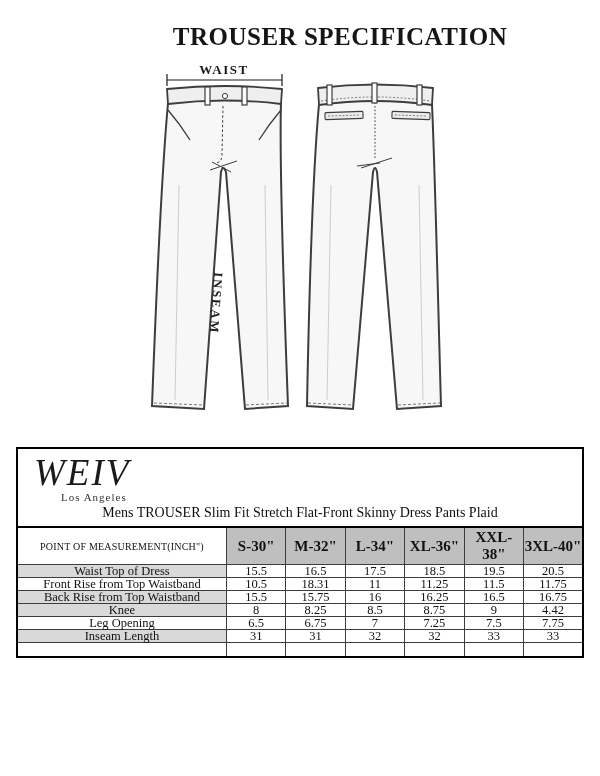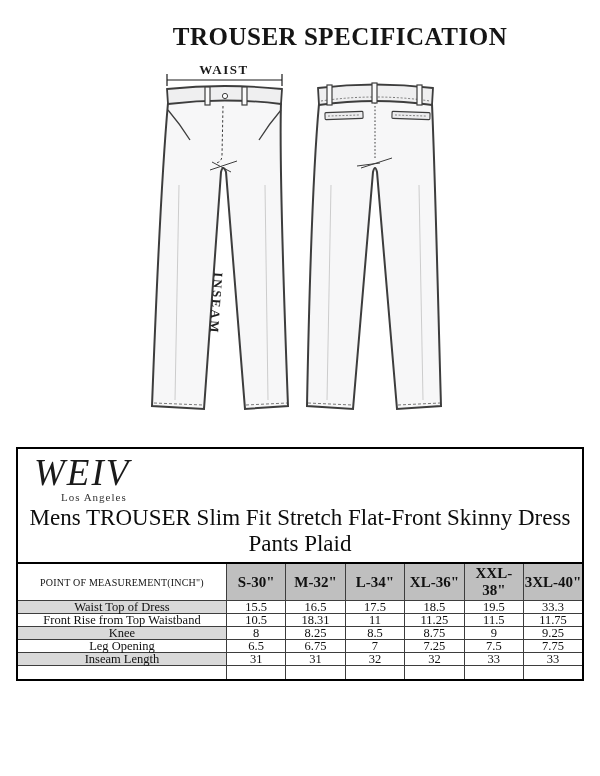--- a/index.html
+++ b/index.html
@@ -14,21 +14,21 @@
   #diagram { position:absolute; left:0; top:52px; }
 
   .spec-wrap { position:absolute; left:16px; top:447px; width:568px; }
   table.spec { width:100%; border-collapse:collapse; border:2.5px solid #000; background:#fff; }
 
   .logo-row td { border:none; padding:5px 0 0 16px; }
   .brand { font-size:37px; letter-spacing:2px; line-height:1.05; color:#1a1a1a;font-style:italic; }
   .brand-city { font-size:11px; letter-spacing:1px; color:#333; margin:-2px 0 1px 27px; }
 
   .product-row td { border:none; border-bottom:2.5px solid #000; text-align:center;
-    font-size:23px; padding:1px 0 5px; color:#0d0d0d; }
+    font-size:14px; padding:1px 0 5px; color:#0d0d0d; }
 
   th, td.cell { border:1px solid #3d3d3d; }
 
   .meas-th { background:#fff; font-weight:normal; font-size:10px; letter-spacing:.2px;
     height:38px; text-align:center; width:37%; }
   .size-th { background:var(--size-header-bg,#bfbfbf); font-size:15px; font-weight:bold;
     width:10.5%; text-align:center; }
 
   tr.data-row td.cell { height:13px; line-height:12px; font-size:12.5px; text-align:center;
     padding:0; white-space:nowrap; }
@@ -120,39 +120,48 @@
           <th class="size-th">3XL-40"</th>
         </tr>
 
     <tr class="data-row">
           <td class="cell shaded">Waist Top of Dress</td>
           <td class="cell">15.5</td>
           <td class="cell">16.5</td>
           <td class="cell">17.5</td>
           <td class="cell">18.5</td>
           <td class="cell">19.5</td>
-          <td class="cell">33.3</td>
+          <td class="cell">20.5</td>
         </tr>
         <tr class="data-row">
           <td class="cell">Front Rise from Top Waistband</td>
           <td class="cell">10.5</td>
           <td class="cell">18.31</td>
           <td class="cell">11</td>
           <td class="cell">11.25</td>
           <td class="cell">11.5</td>
           <td class="cell">11.75</td>
         </tr>
         <tr class="data-row">
+          <td class="cell shaded">Back Rise from Top Waistband</td>
+          <td class="cell">15.5</td>
+          <td class="cell">15.75</td>
+          <td class="cell">16</td>
+          <td class="cell">16.25</td>
+          <td class="cell">16.5</td>
+          <td class="cell">16.75</td>
+        </tr>
+        <tr class="data-row">
           <td class="cell shaded">Knee</td>
           <td class="cell">8</td>
           <td class="cell">8.25</td>
           <td class="cell">8.5</td>
           <td class="cell">8.75</td>
           <td class="cell">9</td>
-          <td class="cell">9.25</td>
+          <td class="cell">4.42</td>
         </tr>
         <tr class="data-row">
           <td class="cell">Leg Opening</td>
           <td class="cell">6.5</td>
           <td class="cell">6.75</td>
           <td class="cell">7</td>
           <td class="cell">7.25</td>
           <td class="cell">7.5</td>
           <td class="cell">7.75</td>
         </tr>

